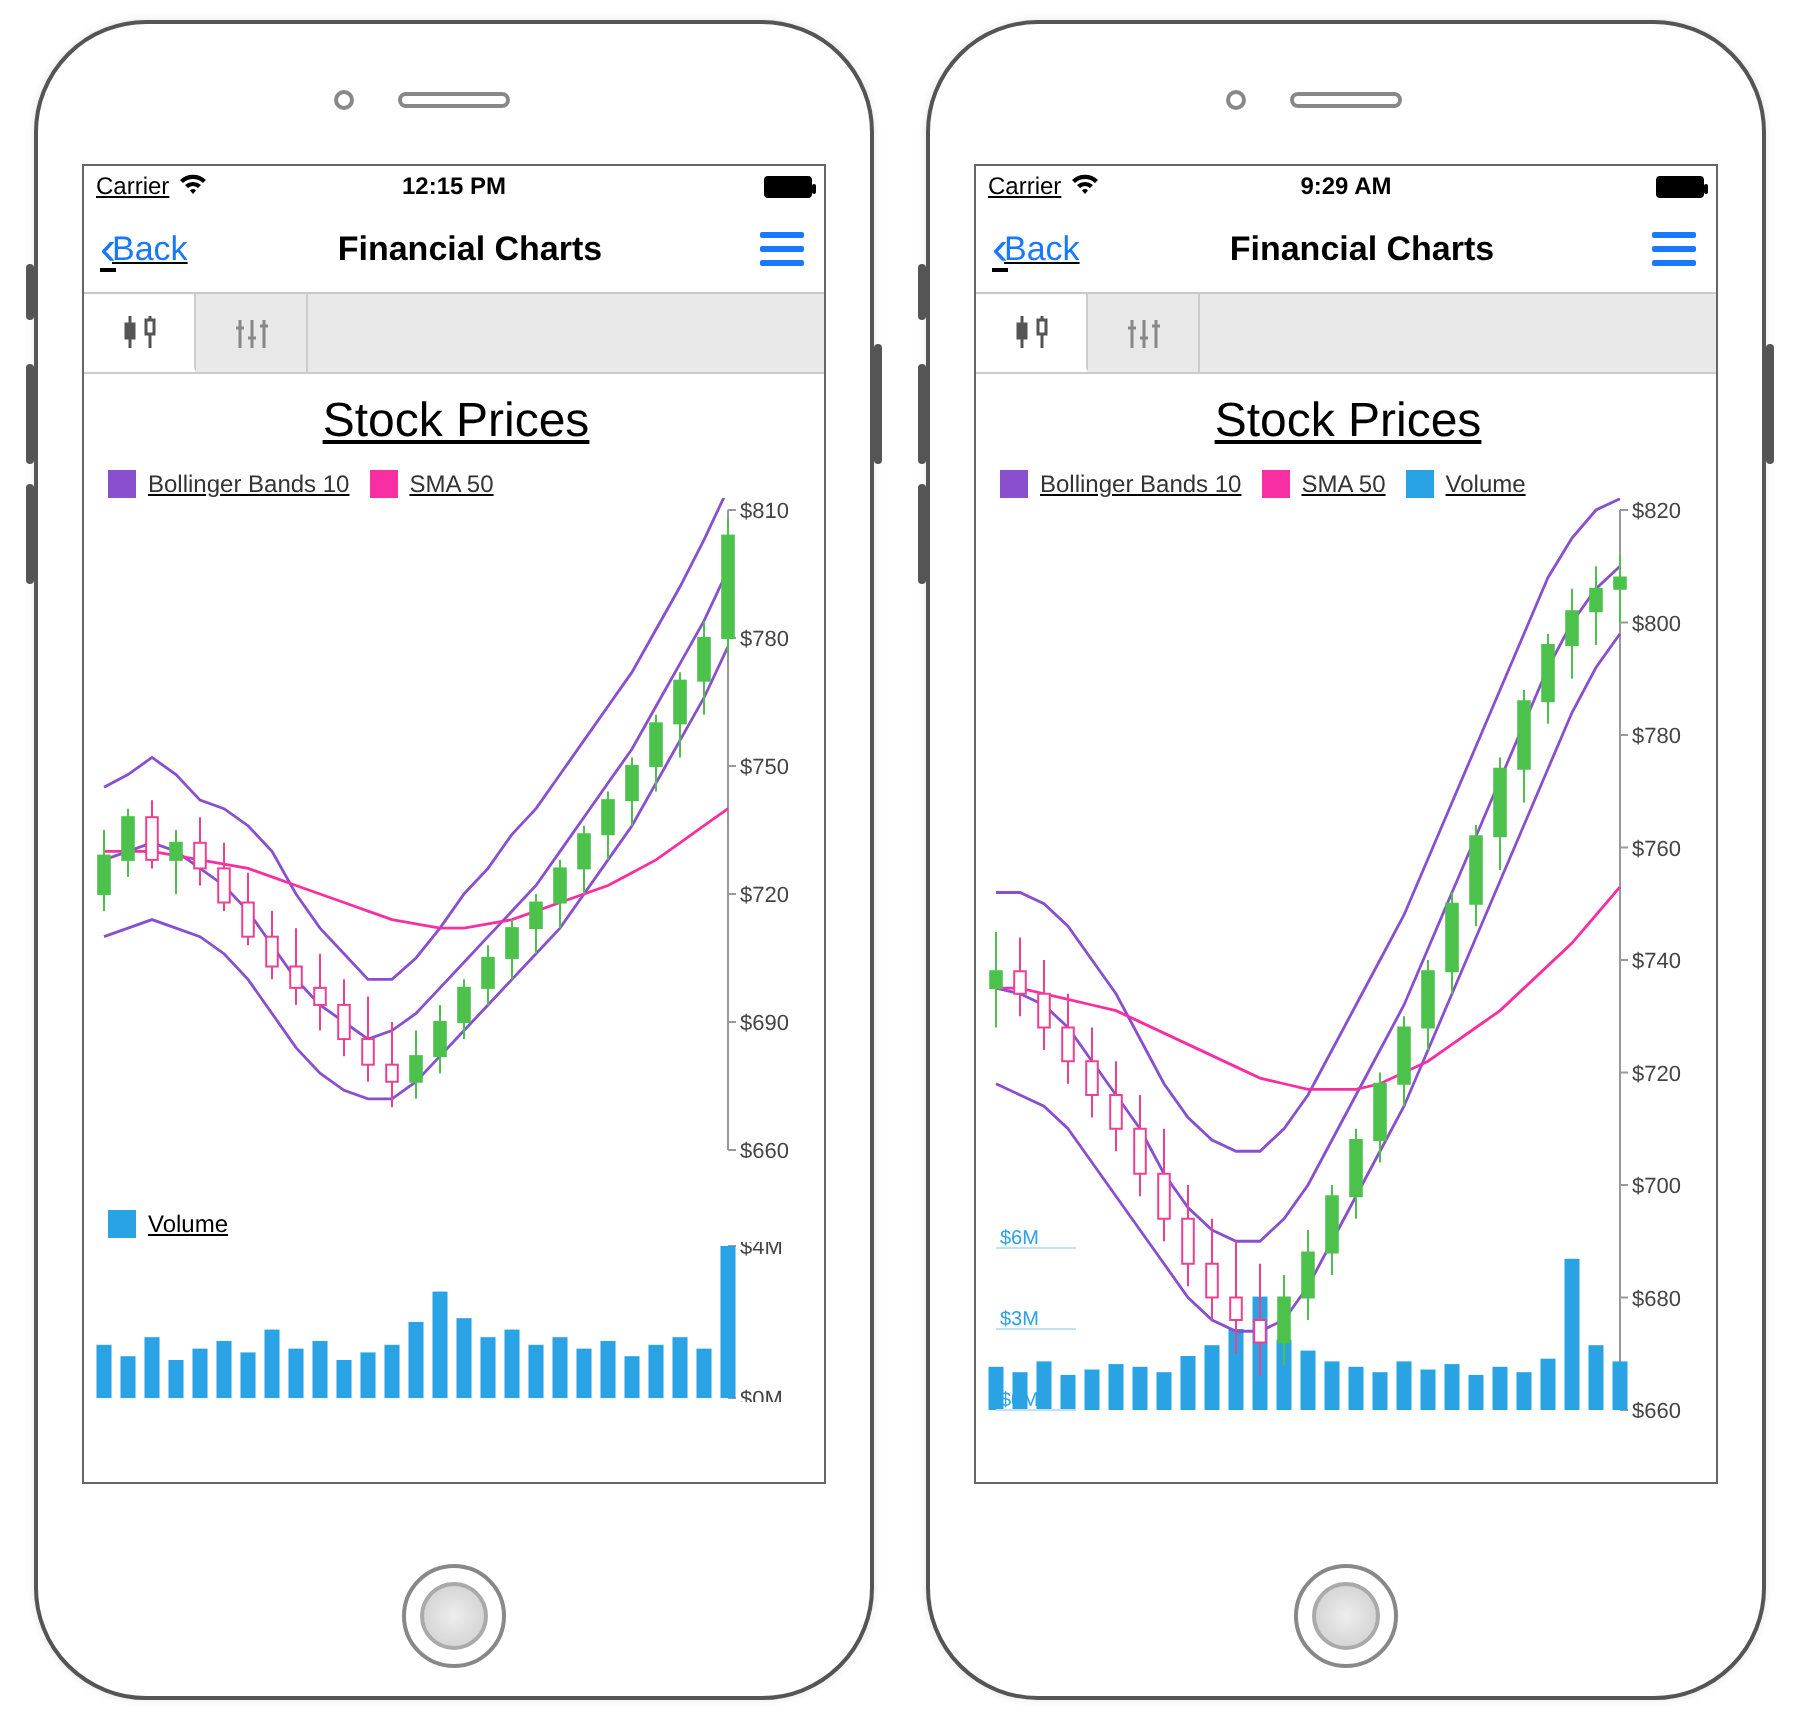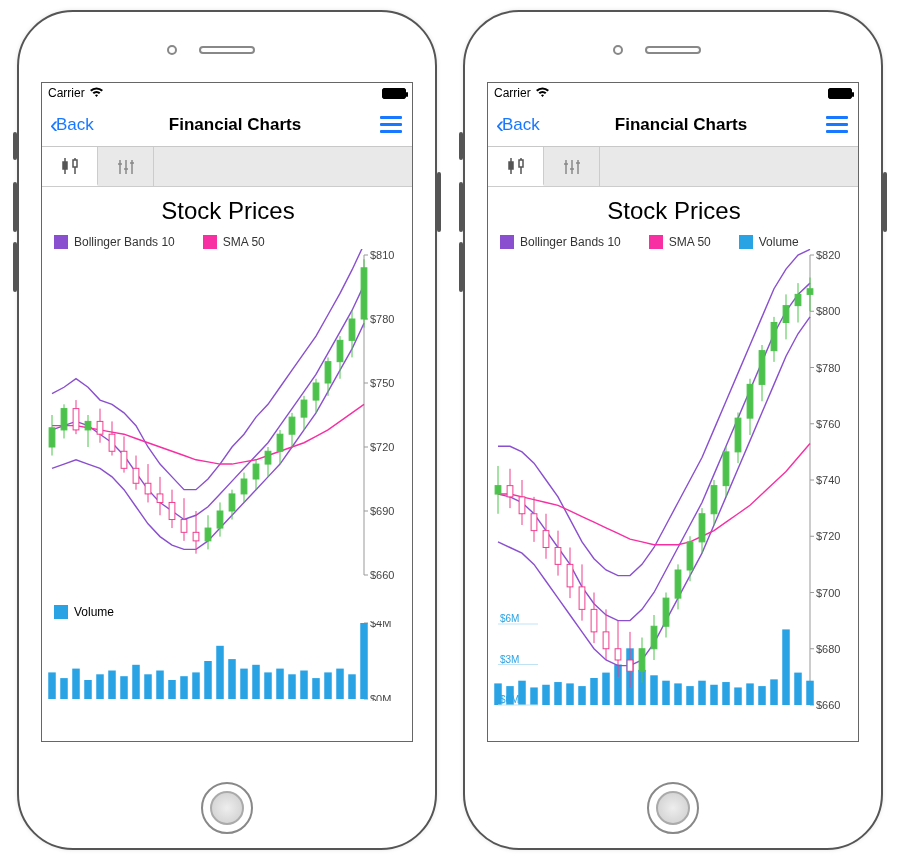--- a/index.html
+++ b/index.html
@@ -19,20 +19,21 @@
     border: 2.5px solid #555;
     border-radius: 56px;
     background: #fff;
     position: relative;
     display: flex;
     flex-direction: column;
     align-items: center;
     padding-top: 70px;
     padding-bottom: 70px;
     box-shadow: 0 0 4px rgba(0,0,0,.1);
+    text-decoration: underline;
   }
   
   .speaker {
     position: absolute; top: 34px; left: 50%; transform: translateX(-50%);
     width: 56px; height: 8px; border: 2px solid #888; border-radius: 6px;
   }
   .camera {
     position: absolute; top: 33px; left: 50%; transform: translateX(-60px);
     width: 10px; height: 10px; border: 2px solid #888; border-radius: 50%;
   }
@@ -89,21 +90,21 @@
   .tool-tab{
     width:56px;height:100%;display:flex;align-items:center;justify-content:center;
     color:#555;border-right:1px solid #ccc;cursor:pointer;
   }
   .tool-tab.active{background:#fff;border-bottom:2px solid #fff;color:#333}
   .tool-tab.inactive{background:#e9e9e9;color:#888}
   .tool-rest{flex:1;background:#e9e9e9}
 
   .chart-area{flex:1;position:relative;padding:6px 4px 2px 6px;display:flex;flex-direction:column}
   .chart-title{font-size:24px;font-weight:400;text-align:center;margin:4px 0 10px}
-  .legend{display:flex;gap:28px;align-items:flex-end;margin-left:6px;font-size:12px;color:#333;flex-wrap:wrap}
+  .legend{display:flex;gap:10px;align-items:flex-end;margin-left:6px;font-size:12px;color:#333;flex-wrap:wrap}
   .legend-item{display:flex;align-items:center;gap:6px}
   .swatch{width:14px;height:14px}
   .plot-wrap{flex:1;position:relative}
   svg.plot{position:absolute;inset:0}
 
   .x-axis{display:flex;justify-content:space-between;font-size:11px;color:#444;padding:2px 18px 2px 10px}
 
   
   .vol-legend{display:flex;gap:6px;align-items:center;font-size:12px;margin:2px 0 2px 6px}
 </style>
@@ -121,20 +122,21 @@
   <div class="screen">
     <div class="statusbar" style="position:relative">
       <div class="status-left">
         <span>Carrier</span>
         <span class="wifi">
           <svg width="15" height="12" viewBox="0 0 15 12">
               <path d="M7.5 11 L9 9.2 A2.3 2.3 0 0 0 6 9.2 Z M3.5 6.5 A6 6 0 0 1 11.5 6.5 L10 8 A4 4 0 0 0 5 8 Z M1 4 A9.5 9.5 0 0 1 14 4 L12.5 5.5 A7.3 7.3 0 0 0 2.5 5.5 Z" fill="#000"></path>
             </svg>
         </span>
       </div>
+      <div class="status-time">12:15 PM</div>
       <div class="status-right">
         <div class="battery">
             <div class="battery-fill"></div>
           </div>
       </div>
     </div>
 
     <div class="navbar">
       <div class="back">
         <span class="chevron">‹</span>
@@ -324,20 +326,21 @@
   <div class="screen">
     <div class="statusbar" style="position:relative">
       <div class="status-left">
         <span>Carrier</span>
         <span class="wifi">
           <svg width="15" height="12" viewBox="0 0 15 12">
               <path d="M7.5 11 L9 9.2 A2.3 2.3 0 0 0 6 9.2 Z M3.5 6.5 A6 6 0 0 1 11.5 6.5 L10 8 A4 4 0 0 0 5 8 Z M1 4 A9.5 9.5 0 0 1 14 4 L12.5 5.5 A7.3 7.3 0 0 0 2.5 5.5 Z" fill="#000"></path>
             </svg>
         </span>
       </div>
+      <div class="status-time">9:29 AM</div>
       <div class="status-right">
         <div class="battery">
             <div class="battery-fill"></div>
           </div>
       </div>
     </div>
 
     <div class="navbar">
       <div class="back">
         <span class="chevron">‹</span>

